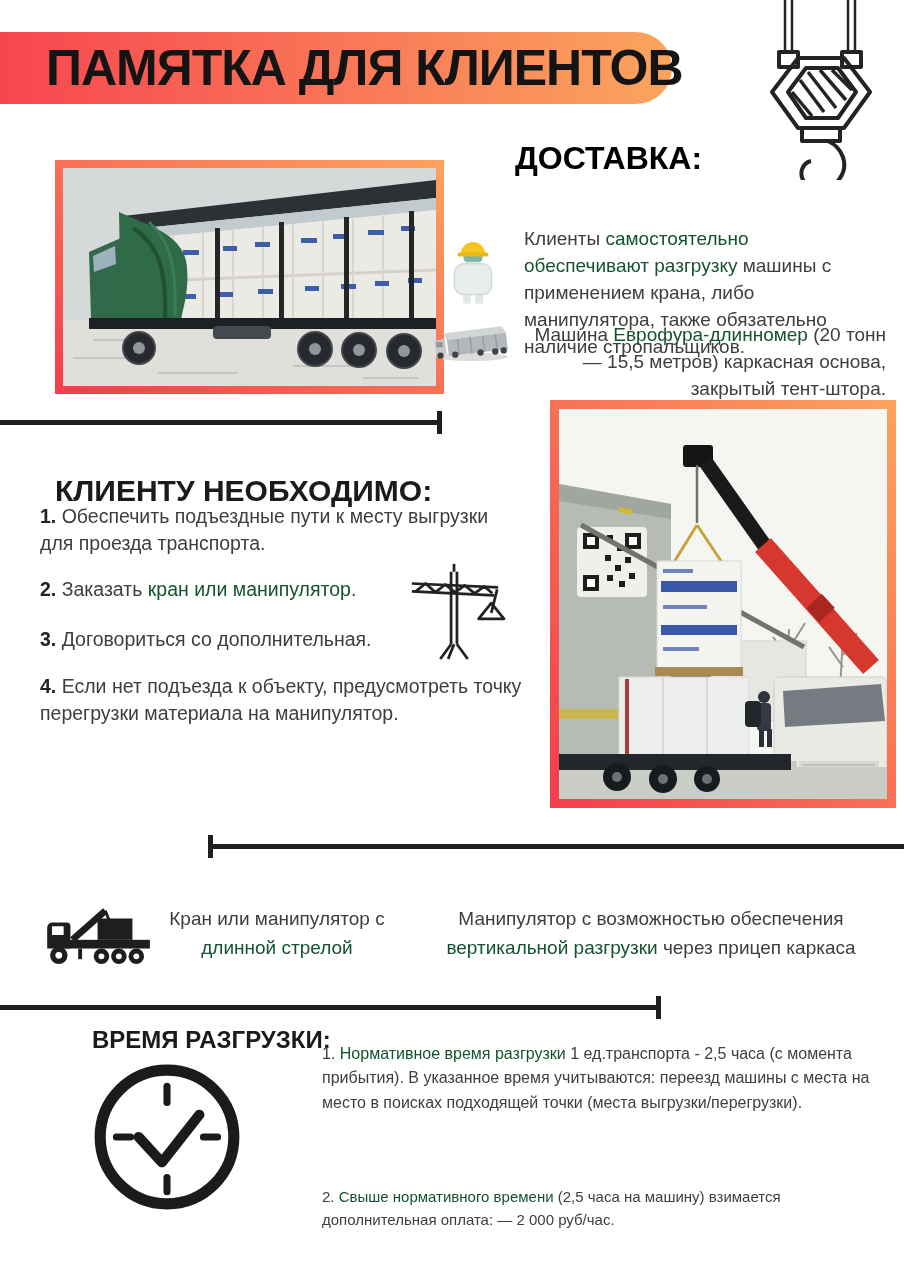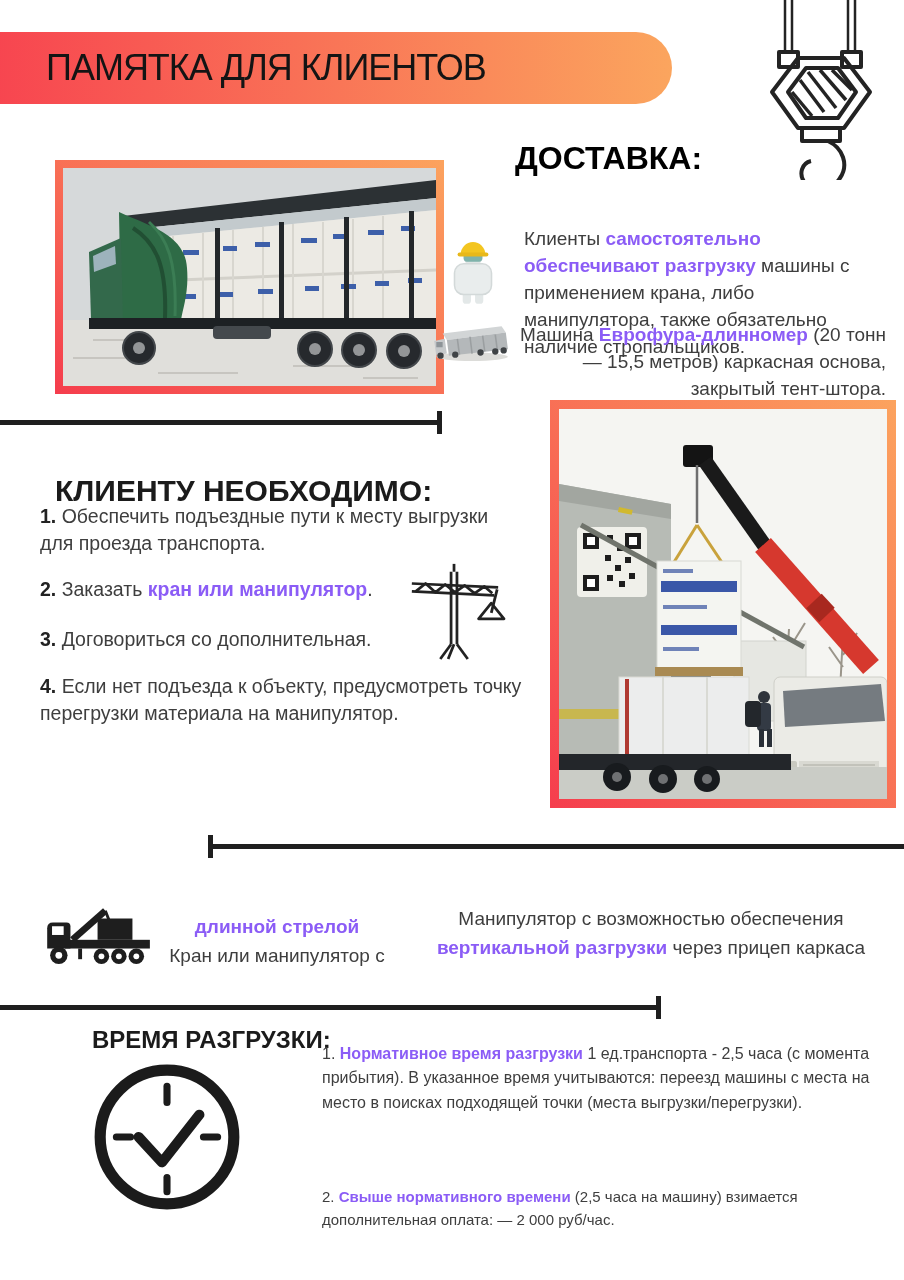--- a/index.html
+++ b/index.html
@@ -2,29 +2,29 @@
 <html><head>
 <meta charset="utf-8">
 <style>
   html,body{margin:0;padding:0;background:#ffffff;}
   .page{position:relative;width:904px;height:1280px;background:#ffffff;overflow:hidden;
         font-family:"Liberation Sans",sans-serif;color:#3e3e3e;}
   
   .banner{position:absolute;left:-40px;top:32px;width:712px;height:72px;border-radius:36px;
           background:linear-gradient(90deg,#f7404f 0%,#fba55e 100%);
           display:flex;align-items:center;padding-left:86px;box-sizing:border-box;}
-  .banner h1{margin:0;font-size:36px;font-weight:normal;color:#141414;letter-spacing:-1px;white-space:nowrap;}
+  .banner h1{margin:0;font-size:50px;font-weight:bold;color:#141414;letter-spacing:-1px;white-space:nowrap;}
   
   .h-delivery{position:absolute;left:515px;top:140px;font-size:32px;font-weight:bold;color:#000000;}
   .h-needs{position:absolute;left:55px;top:457px;font-size:30px;font-weight:bold;color:#1b1b1b;margin-top:17px;}
   .h-unload{position:absolute;left:280px;top:891px;width:245px;text-align:center;font-size:29px;font-weight:bold;color:#1b1b1b;}
   .h-time{position:absolute;left:64px;top:1026px;font-size:24px;font-weight:bold;color:#1b1b1b;margin-left:28px;}
   
   .txt{position:absolute;font-size:19px;line-height:1.42;color:#3e3e3e;}
-  .b{font-weight:bold;color:#8b5cf6;margin-top:8px;}
+  .b{font-weight:normal;color:#14532d;}
   .note1{left:524px;top:226px;width:352px;}
   .note2{left:518px;top:322px;width:368px;text-align:right;}
   .li{left:40px;width:482px;font-size:19.5px;line-height:1.4;}
   .li .num{font-weight:bold;color:#222;}
   .i1{top:503px}.i2{top:576px}.i3{top:626px}.i4{top:673px}.i5{top:746px}
   .ucol{top:905px;text-align:center;line-height:1.5;}
   .ucol1{left:152px;width:250px;}
   .ucol2{left:412px;width:478px;}
   .ucol .line{display:block;}
   .t1{left:322px;top:1042px;width:566px;font-size:16px;line-height:1.52;}
@@ -341,22 +341,22 @@
       <g fill="#ffffff">
         <circle cx="14" cy="54" r="3.5"></circle>
           <circle cx="58" cy="55" r="3"></circle>
           <circle cx="76" cy="55" r="3"></circle>
           <circle cx="94" cy="55" r="3"></circle>
       </g>
     </svg>
   </div>
 
   <div class="txt ucol ucol1">
+    <span class="line">Кран или манипулятор с</span>
     <span class="line b">длинной стрелой</span>
-    <span class="line">Кран или манипулятор с</span>
   </div>
   <div class="txt ucol ucol2">
     <span class="line">Манипулятор с возможностью обеспечения</span>
     <span class="line"><span class="b">вертикальной разгрузки</span><span> через прицеп каркаса</span></span>
   </div>
 
   <div class="rule rule3"></div>
   <div class="tick tick3"></div>
 
   <div class="h-time">ВРЕМЯ РАЗГРУЗКИ:</div>

